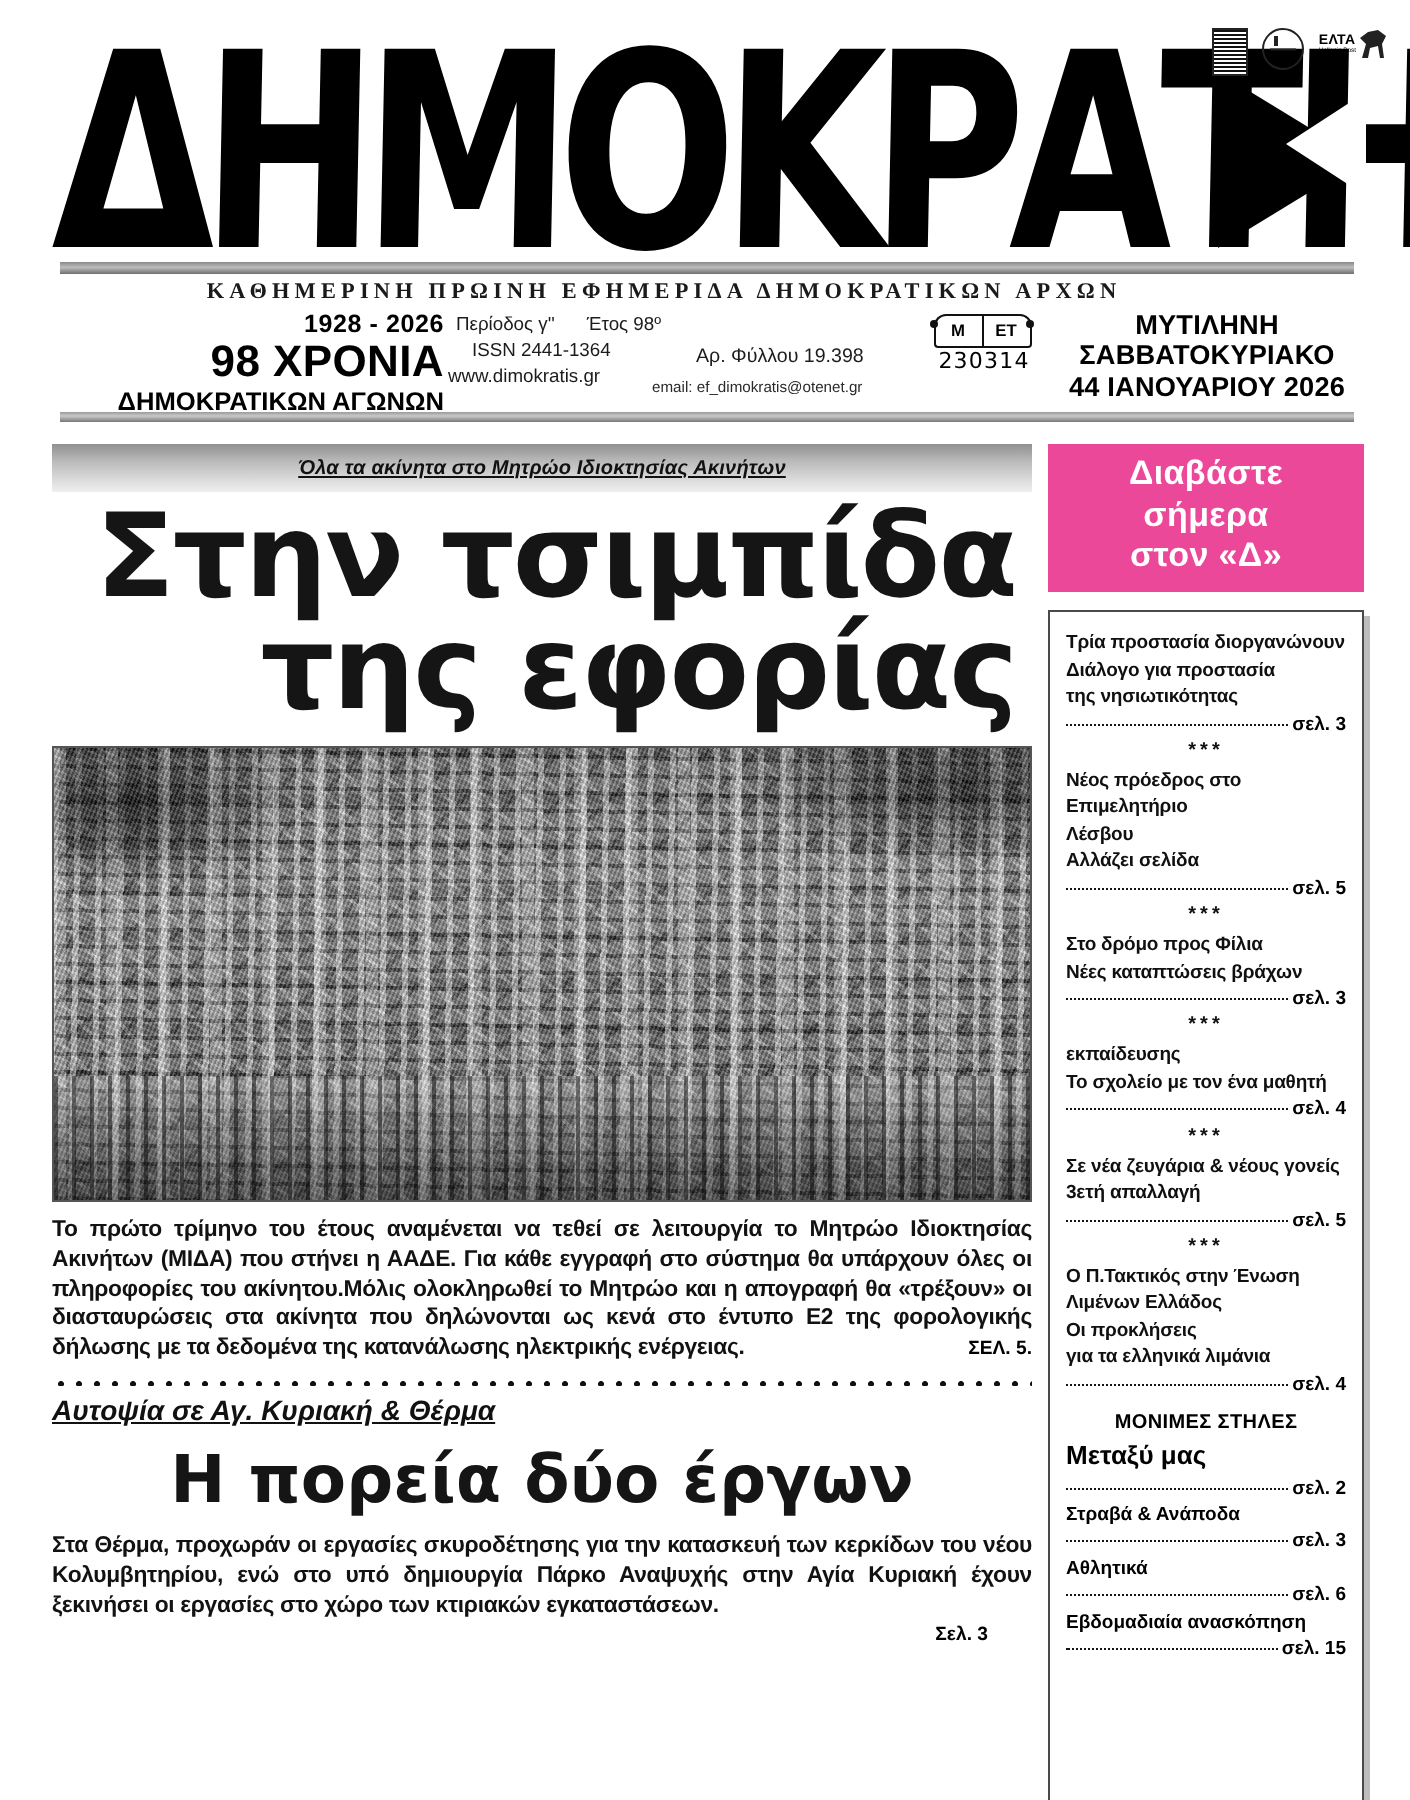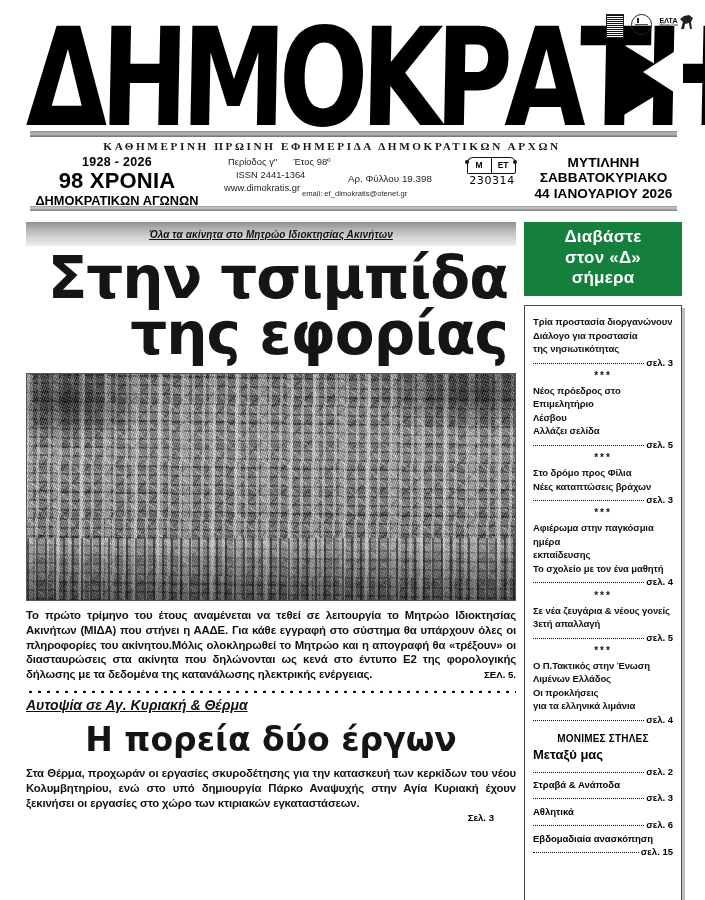--- a/index.html
+++ b/index.html
@@ -130,41 +130,41 @@
     white-space: nowrap;
   }
 
   .infobar {
     position: absolute;
     top: 155px; left: 0; width: 705px;
     height: 50px;
   }
   .info-left {
     position: absolute; left: 12px; top: 0;
-    width: 210px; text-align: center;
+    width: 210px; text-align: right;
   }
   .info-left .years { font-size: 12.5px; font-weight: bold; letter-spacing: 0.3px; }
   .info-left .big { font-size: 22px; font-weight: bold; margin-top: -1px; letter-spacing: 0.2px;}
   .info-left .sub { font-size: 12.8px; font-weight: bold; margin-top: -1px; }
 
   .info-mid {
     position: absolute; left: 218px; top: 1px;
     width: 240px;
     font-size: 9.4px;
     color: #1c1c1c;
   }
   .info-mid .r1 { display:flex; gap: 16px; padding-left: 10px;}
   .info-mid .r2 { padding-left: 18px; margin-top: 2px; }
   .info-mid .r3 { padding-left: 6px; margin-top: 2px; }
   .info-mid .ar {
     position: absolute; left: 130px; top: 17px; font-size: 9.8px;
     white-space: nowrap;
   }
   .info-mid .em {
-    position: absolute; left: 84px; top: 33px; font-size: 7.6px;
+    position: absolute; left: 108px; top: 33px; font-size: 7.6px;
     white-space: nowrap; color: #2a2a2a;
   }
 
   .metbox {
     position: absolute; left: 462px; top: 2px;
     width: 60px; text-align: center;
   }
   .metbook {
     position: relative;
     width: 58px; height: 17px;
@@ -346,21 +346,21 @@
   .body2-ref {
     text-align: right;
     font-size: 9.6px;
     font-weight: bold;
     margin-top: 2px;
     padding-right: 22px;
   }
 
   
   .side-head {
-    background: #15803d;
+    background: #ec4899;
     color: #fff;
     text-align: center;
     padding: 5px 0 7px 0;
     font-size: 17px;
     font-weight: bold;
     line-height: 1.22;
     letter-spacing: 0.2px;
   }
   .side-box {
     margin-top: 9px;
@@ -507,22 +507,22 @@
 
     <div class="headline2">Η πορεία δύο έργων</div>
 
     <div class="body2">Στα Θέρμα, προχωράν οι εργασίες σκυροδέτησης για την κατασκευή των κερκίδων του νέου Κολυμβητηρίου, ενώ στο υπό δημιουργία Πάρκο Αναψυχής στην Αγία Κυριακή έχουν ξεκινήσει οι εργασίες στο χώρο των κτιριακών εγκαταστάσεων.</div>
     <div class="body2-ref">Σελ. 3</div>
   </div>
 
   <div class="col-right">
     <div class="side-head">
       <div>Διαβάστε</div>
+      <div>σήμερα</div>
       <div>στον «Δ»</div>
-      <div>σήμερα</div>
     </div>
 
     <div class="side-box">
       <div id="sidebar-items">
           <div class="side-item">
             <p>Τρία προστασία διοργανώνουν</p>
             <p>Διάλογο για προστασία</p>
             <p>της νησιωτικότητας</p>
             <div class="side-dots">
               <span class="leader"></span>
@@ -543,21 +543,20 @@
           <div class="side-item">
             <p>Στο δρόμο προς Φίλια</p>
             <p>Νέες καταπτώσεις βράχων</p>
             <div class="side-dots">
               <span class="leader"></span>
               <span class="pg">σελ. 3</span>
             </div>
           </div>
           <div class="stars">***</div>
           <div class="side-item">
-            <p>Αφιέρωμα στην παγκόσμια ημέρα</p>
             <p>εκπαίδευσης</p>
             <p>Το σχολείο με τον ένα μαθητή</p>
             <div class="side-dots">
               <span class="leader"></span>
               <span class="pg">σελ. 4</span>
             </div>
           </div>
           <div class="stars">***</div>
           <div class="side-item">
             <p>Σε νέα ζευγάρια &amp; νέους γονείς</p>

